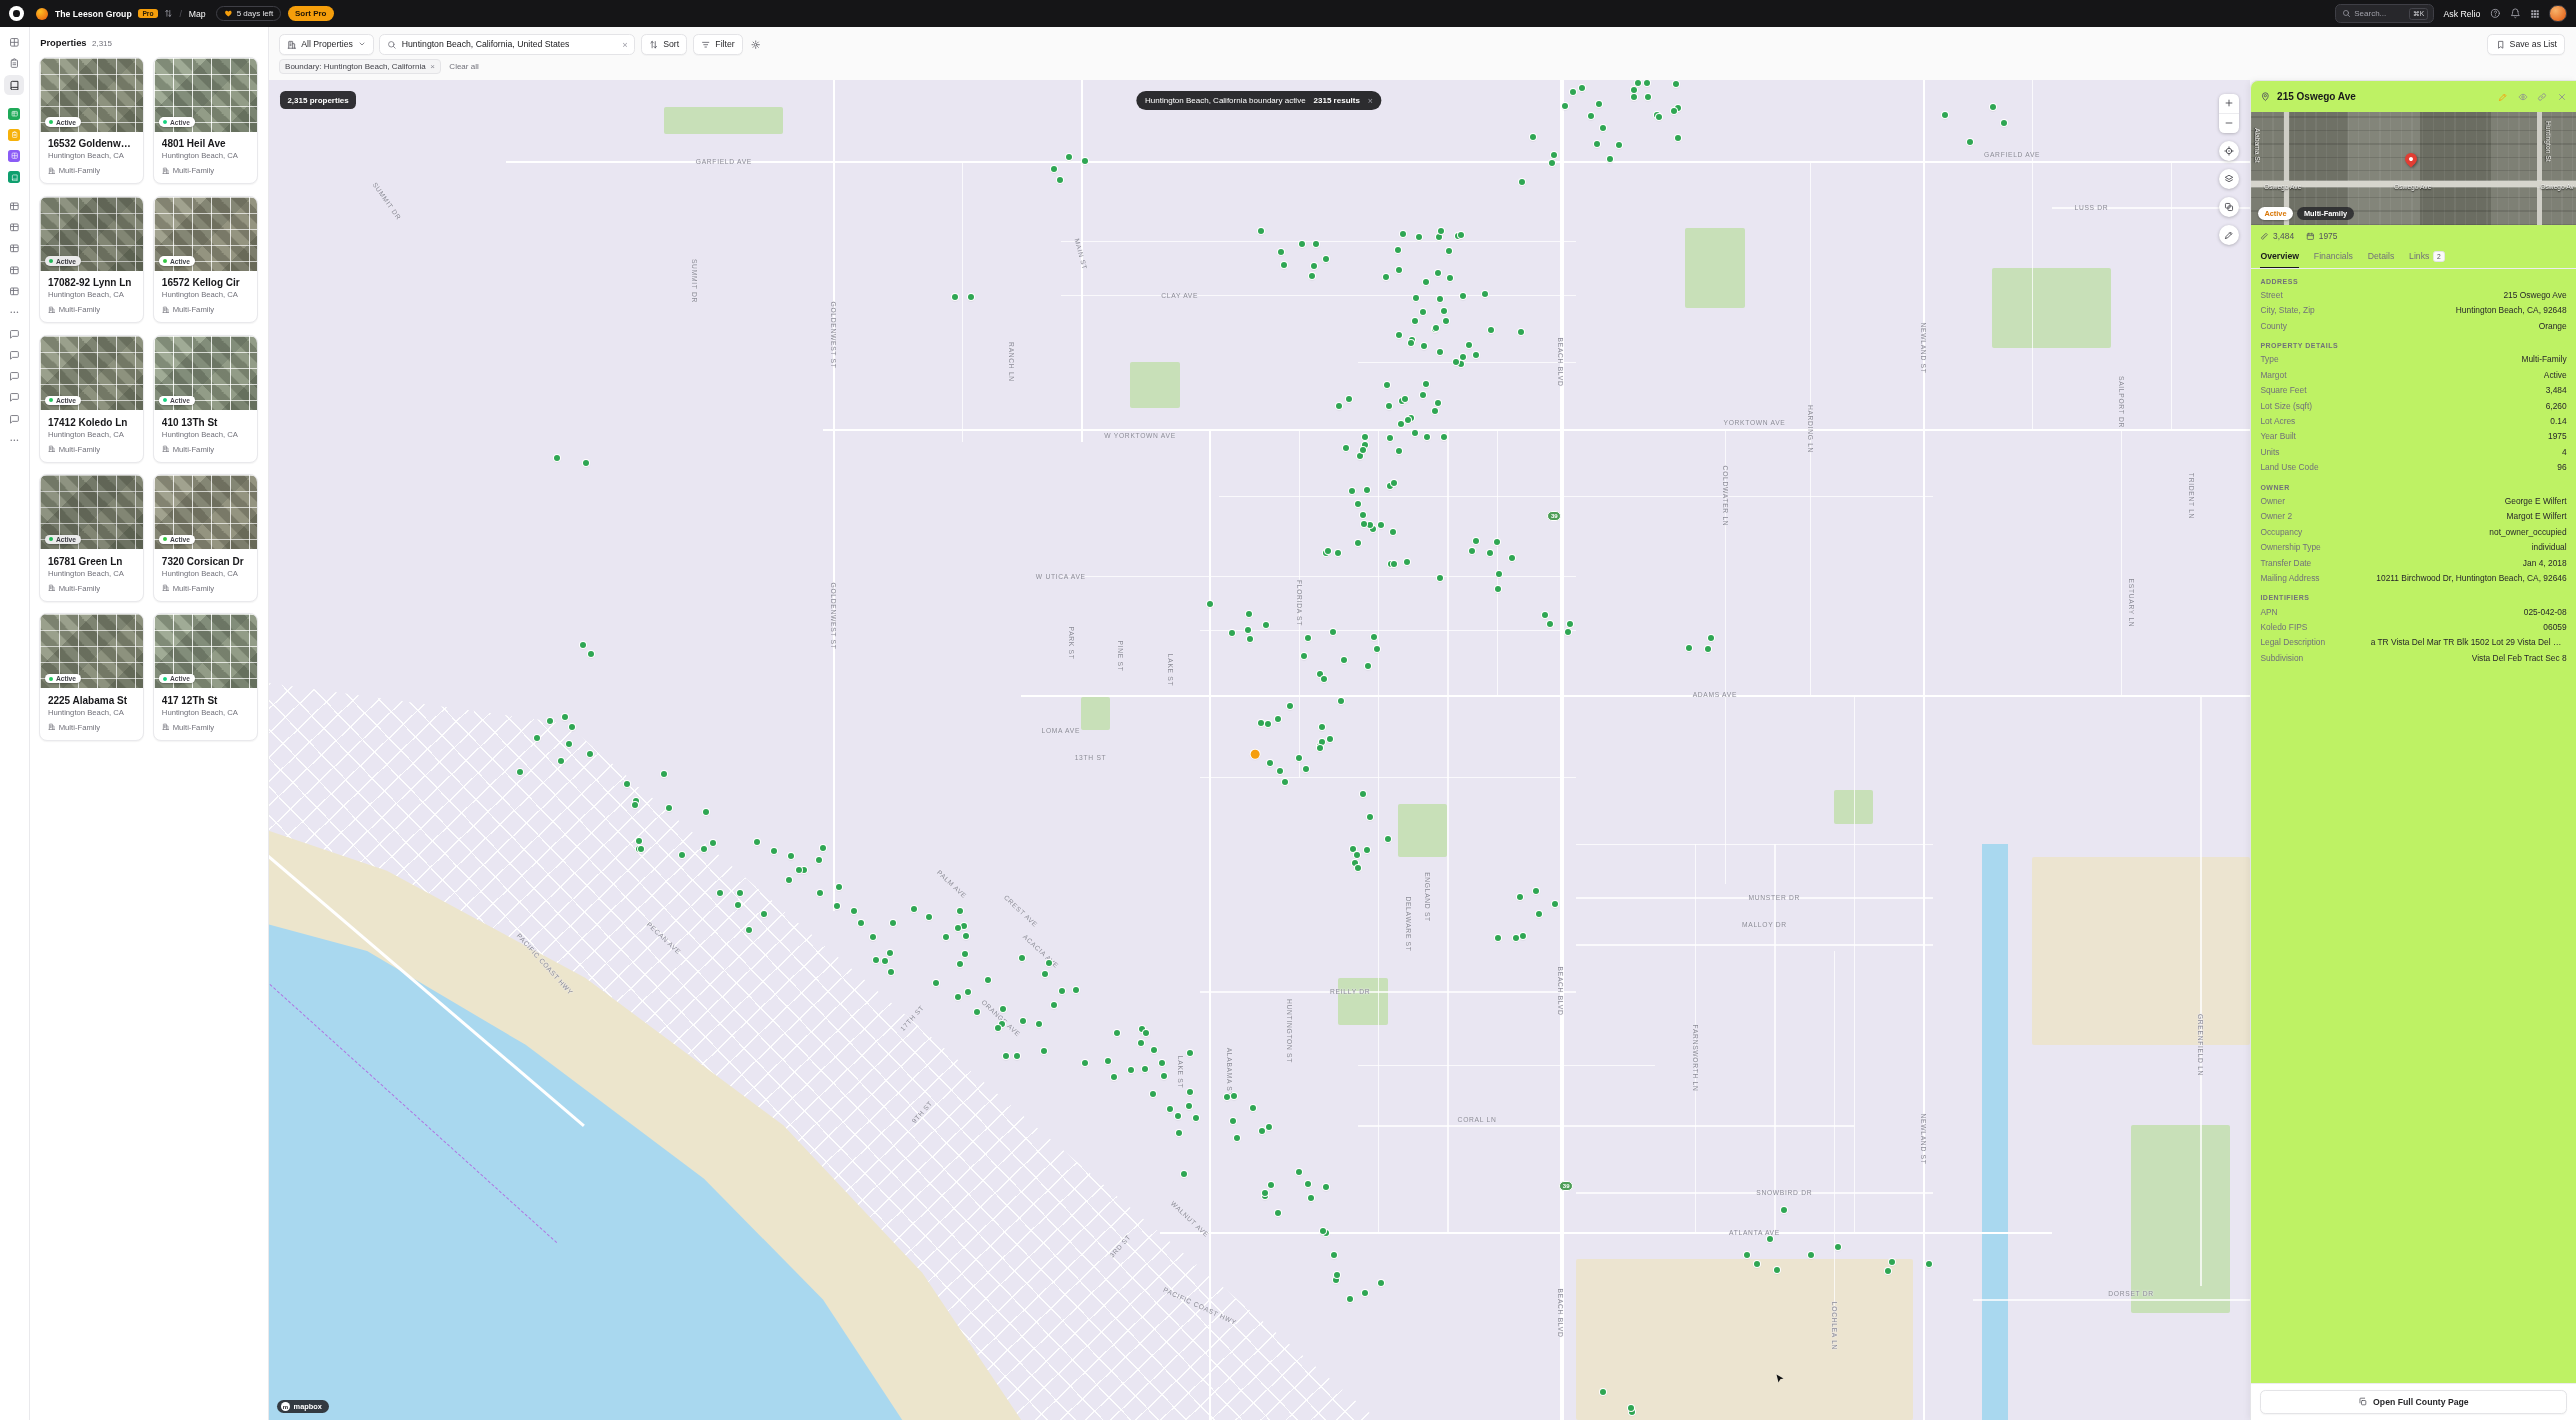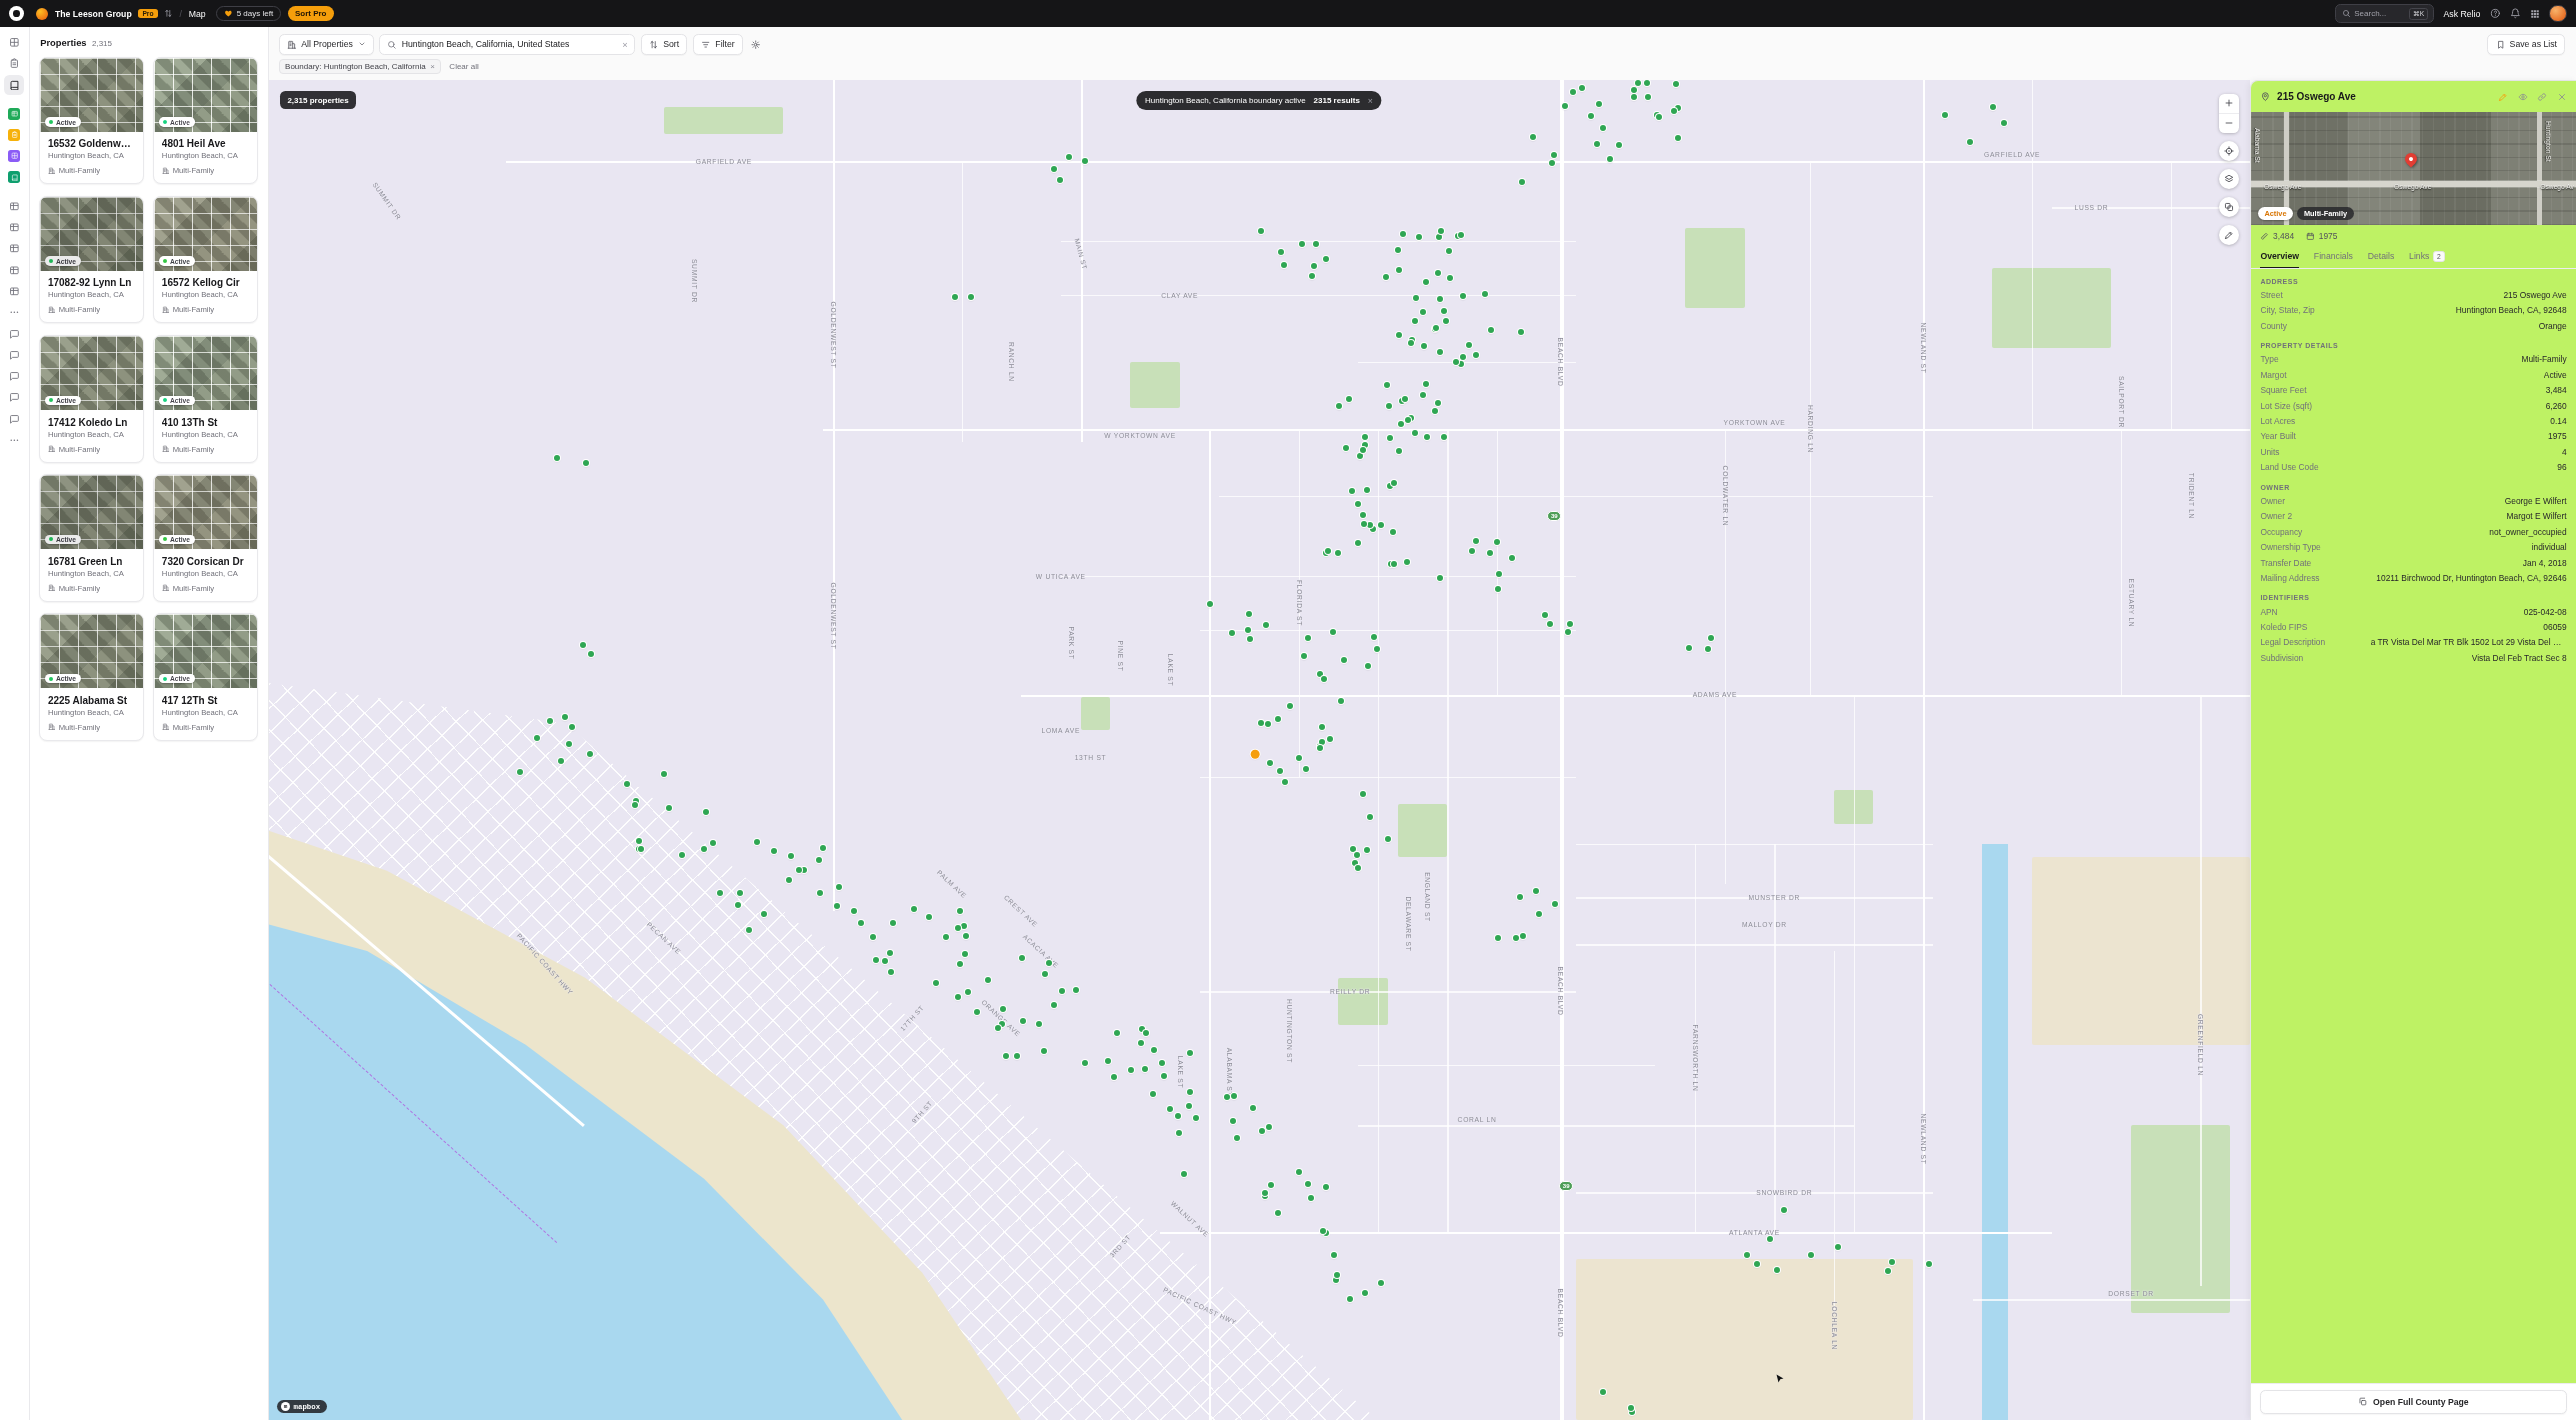--- a/index.html
+++ b/index.html
@@ -101,21 +101,21 @@
   .map-pill-left { position:absolute; left:12px; top:10.7px; background:rgba(23,23,26,.88); color:#fff; font-size:8px; font-weight:600; padding:4.7px 7.4px; border-radius:5.4px; z-index:10; }
   .map-pill-center { position:absolute; left:50%; top:10.7px; transform:translateX(-50%); background:rgba(23,23,26,.9); color:#fff; font-size:8px; padding:4.7px 8.7px; border-radius:670px; display:flex; gap:8px; align-items:center; z-index:10; white-space:nowrap; }
   .results-bold { font-weight:700; }
   .pill-x { color:#a1a1aa; font-size:8.7px; }
   .map-ctrls { position:absolute; right:10.7px; top:13.4px; display:flex; flex-direction:column; align-items:center; gap:8px; z-index:10; }
   .zoom-box { background:#fff; border-radius:5.4px; box-shadow:0 0.7px 3.4px rgba(0,0,0,.25); display:flex; flex-direction:column; overflow:hidden; }
   .zoom-btn { width:20px; height:19.5px; display:flex; align-items:center; justify-content:center; color:#3f3f46; }
   .zoom-btn + .zoom-btn { border-top:0.7px solid #ececef; }
   .circle-btn { width:20px; height:20px; border-radius:50%; background:#fff; box-shadow:0 0.7px 3.4px rgba(0,0,0,.25); display:flex; align-items:center; justify-content:center; color:#3f3f46; }
   .circle-btn .ic, .zoom-btn .ic { width:10px; height:10px; }
-  .mapbox-pill { position:absolute; left:9.4px; bottom:6.7px; background:rgba(30,30,34,.85); color:#fff; border-radius:670px; padding:2px 6.7px 2px 3.4px; font-size:7.4px; display:flex; align-items:center; gap:3.4px; z-index:10; font-weight:600;font-family:Liberation Mono, monospace; }
+  .mapbox-pill { position:absolute; left:9.4px; bottom:6.7px; background:rgba(30,30,34,.85); color:#fff; border-radius:670px; padding:2px 6.7px 2px 3.4px; font-size:7.4px; display:flex; align-items:center; gap:3.4px; z-index:10; font-weight:600; }
   .mb-logo { width:9.4px; height:9.4px; border-radius:50%; background:#fff; color:#1e1e22; font-size:6px; font-weight:700; display:flex; align-items:center; justify-content:center; }
   .cursor { position:absolute; left:76%; top:96.5%; z-index:20; color:#111; }
   .cursor .ic { width:12px; height:12px; filter:drop-shadow(0 0.7px 0.7px rgba(255,255,255,.8)); }
 
   
   .detail { width:326px; background:#bef264; border-left:0.7px solid #e4e4e7; border-top:0.7px solid #e4e4e7; border-top-left-radius:8px; display:flex; flex-direction:column; box-shadow:-2px 0 6.7px rgba(0,0,0,.05); z-index:20; min-height:0; }
   .d-head { height:31px; display:flex; align-items:center; gap:6px; padding:0 9.4px; flex:0 0 auto; }
   .d-head .pin { color:#52525b; }
   .d-title { font-size:10px; font-weight:700; flex:1; }
   .d-actions { display:flex; align-items:center; gap:9.4px; }

